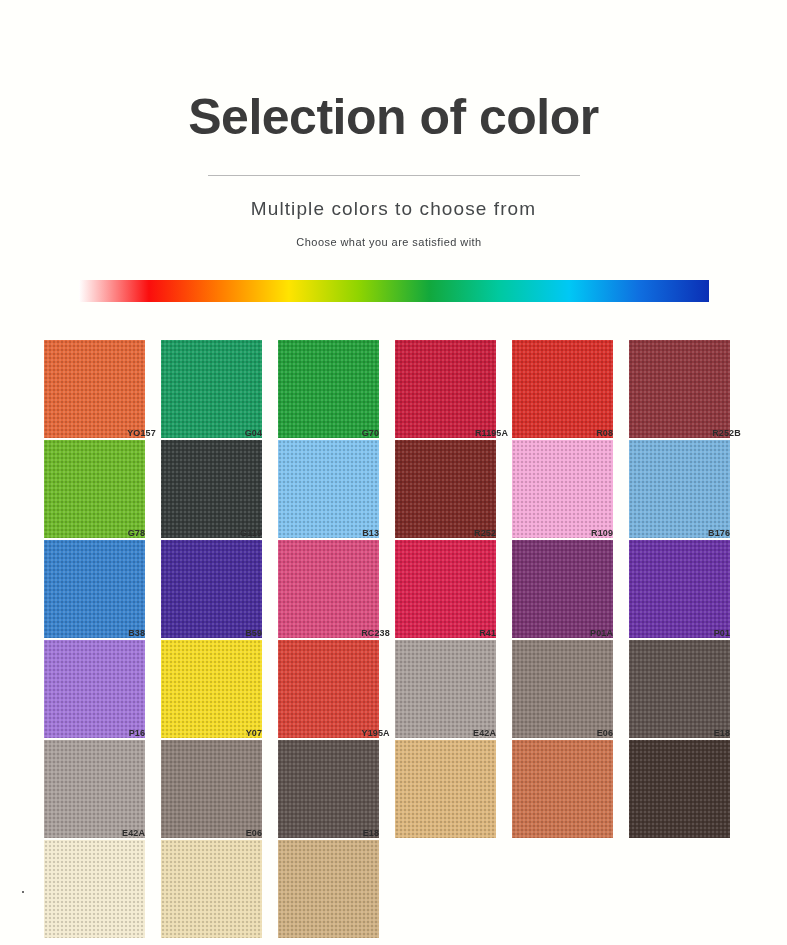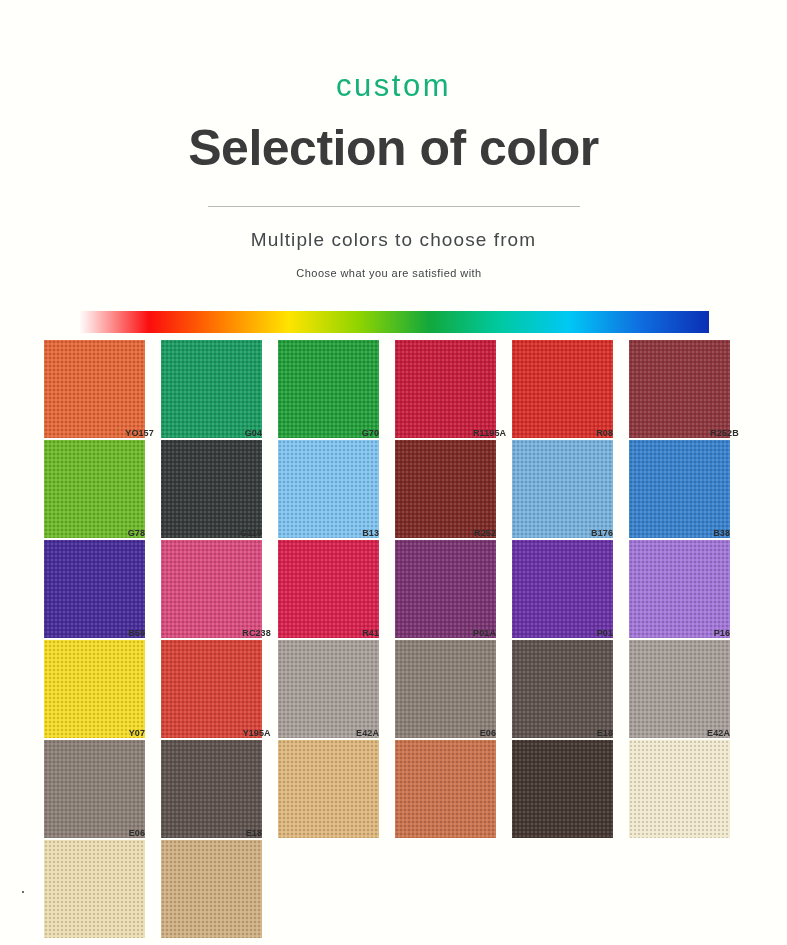--- a/index.html
+++ b/index.html
@@ -95,42 +95,41 @@
   .swatch-label {
     position: absolute;
     left: 100%;
     bottom: -1px;
     transform: translateX(-100%);
     font-size: 9px;
     font-weight: bold;
     color: #2c2c2c;
     line-height: 11px;
     white-space: nowrap;
-    padding-left: 3px;
+    padding-left: 10px;
     letter-spacing: 0.1px;
     z-index: 3;
   }
   .swatch-label.overflow {
     transform: translateX(-72%);
   }
 
   .speck {
     position: absolute;
     left: 22px;
     top: 891px;
     width: 2px;
     height: 2px;
     background: #6d6d6d;
   }
 </style>
 </head>
 <body>
 
 <div class="header">
-  <p class="eyebrow">custom</p>
   <h1 class="main-title">Selection of color</h1>
   <div class="divider"></div>
   <p class="subtitle">Multiple colors to choose from</p>
   <p class="tagline">Choose what you are satisfied with</p>
 </div>
 
 <div class="spectrum-wrap">
   <div class="spectrum-bar" id="spectrum-bar" style="background: linear-gradient(to right, rgb(255, 255, 255) 0%, rgb(251, 13, 13) 11.1%, rgb(255, 122, 0) 22.2%, rgb(255, 228, 0) 33.3%, rgb(143, 212, 0) 44.4%, rgb(18, 168, 60) 55.6%, rgb(0, 201, 160) 66.7%, rgb(0, 200, 245) 77.8%, rgb(15, 111, 224) 88.9%, rgb(11, 47, 181) 100%);"></div>
 </div>
 
@@ -169,20 +168,24 @@
     </div>
     <div class="swatch-cell">
       <div class="swatch-chip" style="background: radial-gradient(rgba(0, 0, 0, 0.16) 0.7px, transparent 0.8px) 0px 0px / 4px 4px, radial-gradient(rgba(255, 255, 255, 0.13) 0.7px, transparent 0.8px) 2px 2px / 4px 4px, linear-gradient(rgb(130, 195, 239), rgb(130, 195, 239)) 0px 0px / 100% 100%;"></div>
       <span class="swatch-label">B13</span>
     </div>
     <div class="swatch-cell">
       <div class="swatch-chip" style="background: radial-gradient(rgba(0, 0, 0, 0.16) 0.7px, transparent 0.8px) 0px 0px / 4px 4px, radial-gradient(rgba(255, 255, 255, 0.13) 0.7px, transparent 0.8px) 2px 2px / 4px 4px, linear-gradient(rgb(125, 44, 40), rgb(125, 44, 40)) 0px 0px / 100% 100%;"></div>
       <span class="swatch-label">R252</span>
     </div>
     <div class="swatch-cell">
+      <div class="swatch-chip" style="background: radial-gradient(rgba(0, 0, 0, 0.16) 0.7px, transparent 0.8px) 0px 0px / 4px 4px, radial-gradient(rgba(255, 255, 255, 0.13) 0.7px, transparent 0.8px) 2px 2px / 4px 4px, linear-gradient(rgb(244, 170, 216), rgb(244, 170, 216)) 0px 0px / 100% 100%;"></div>
+      <span class="swatch-label">R109</span>
+    </div>
+    <div class="swatch-cell">
       <div class="swatch-chip" style="background: radial-gradient(rgba(0, 0, 0, 0.16) 0.7px, transparent 0.8px) 0px 0px / 4px 4px, radial-gradient(rgba(255, 255, 255, 0.13) 0.7px, transparent 0.8px) 2px 2px / 4px 4px, linear-gradient(rgb(121, 179, 221), rgb(121, 179, 221)) 0px 0px / 100% 100%;"></div>
       <span class="swatch-label">B176</span>
     </div>
     <div class="swatch-cell">
       <div class="swatch-chip" style="background: radial-gradient(rgba(0, 0, 0, 0.16) 0.7px, transparent 0.8px) 0px 0px / 4px 4px, radial-gradient(rgba(255, 255, 255, 0.13) 0.7px, transparent 0.8px) 2px 2px / 4px 4px, linear-gradient(rgb(59, 131, 204), rgb(59, 131, 204)) 0px 0px / 100% 100%;"></div>
       <span class="swatch-label">B38</span>
     </div>
     <div class="swatch-cell">
       <div class="swatch-chip" style="background: radial-gradient(rgba(0, 0, 0, 0.16) 0.7px, transparent 0.8px) 0px 0px / 4px 4px, radial-gradient(rgba(255, 255, 255, 0.13) 0.7px, transparent 0.8px) 2px 2px / 4px 4px, linear-gradient(rgb(74, 47, 155), rgb(74, 47, 155)) 0px 0px / 100% 100%;"></div>
       <span class="swatch-label">B59</span>

